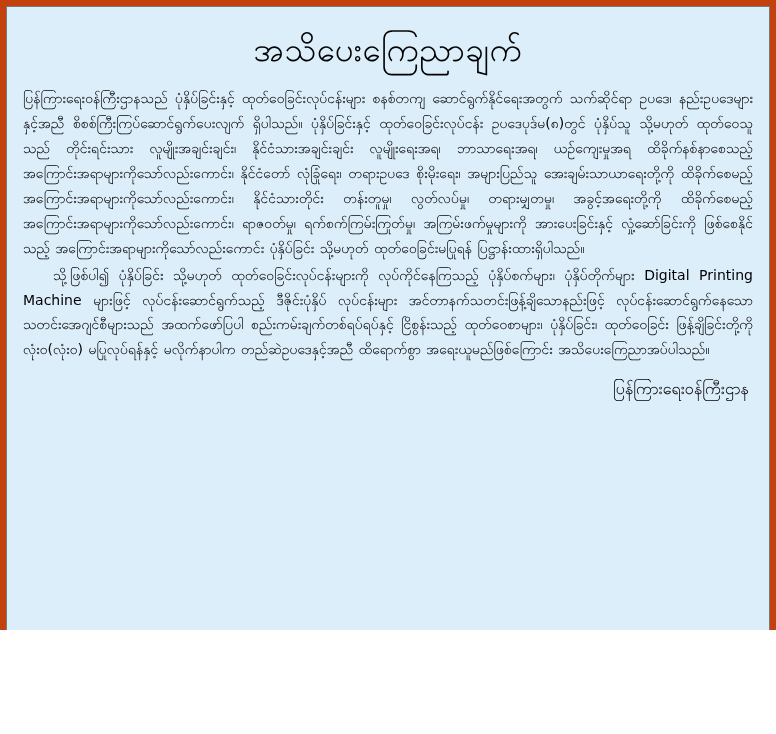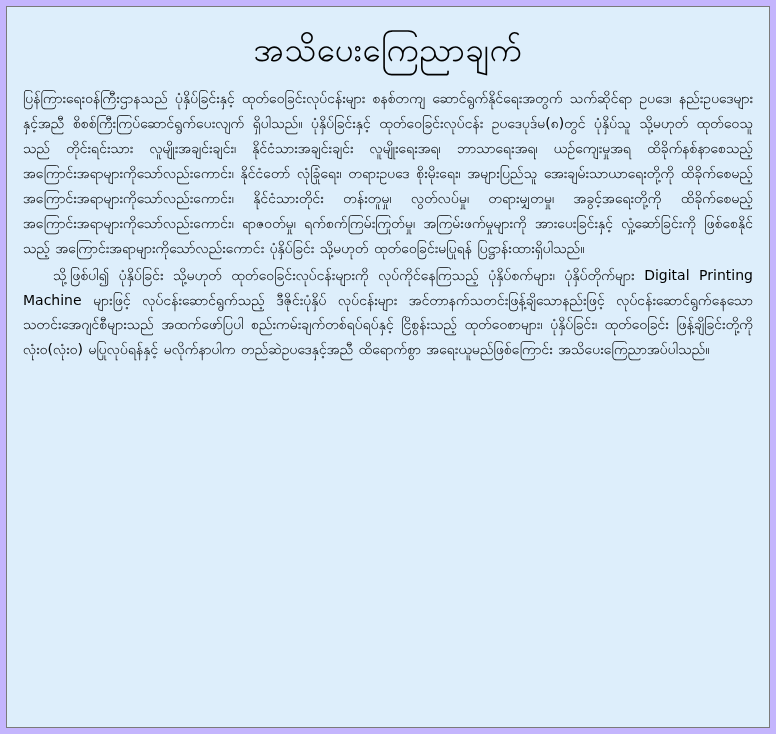--- a/index.html
+++ b/index.html
@@ -5,23 +5,23 @@
   html, body {
     margin: 0;
     padding: 0;
     background: #ffffff;
   }
   body {
     font-family: "DejaVu Sans", "Liberation Sans", sans-serif;
   }
   .page {
     width: 776px;
-    height: 734px;
+    height: 630px;
     box-sizing: border-box;
-    background: #c4b5fd;
+    background: #c2410c;
     position: relative;
     overflow: hidden;
   }
   .notice-card {
     position: absolute;
     left: 6px;
     top: 6px;
     width: 764px;
     height: 722px;
     box-sizing: border-box;
@@ -80,16 +80,17 @@
       <p class="para">
         <span>ပြန်ကြားရေးဝန်ကြီးဌာနသည် ပုံနှိပ်ခြင်းနှင့် ထုတ်ဝေခြင်းလုပ်ငန်းများ စနစ်တကျ ဆောင်ရွက်နိုင်ရေးအတွက် သက်ဆိုင်ရာ ဥပဒေ၊ နည်းဥပဒေများနှင့်အညီ စိစစ်ကြီးကြပ်ဆောင်ရွက်ပေးလျက် ရှိပါသည်။ ပုံနှိပ်ခြင်းနှင့် ထုတ်ဝေခြင်းလုပ်ငန်း ဥပဒေပုဒ်မ(၈)တွင် ပုံနှိပ်သူ သို့မဟုတ် ထုတ်ဝေသူသည် တိုင်းရင်းသား လူမျိုးအချင်းချင်း၊ နိုင်ငံသားအချင်းချင်း လူမျိုးရေးအရ၊ ဘာသာရေးအရ၊ ယဉ်ကျေးမှုအရ ထိခိုက်နစ်နာစေသည့် အကြောင်းအရာများကိုသော်လည်းကောင်း၊ နိုင်ငံတော် လုံခြုံရေး၊ တရားဥပဒေ စိုးမိုးရေး၊ အများပြည်သူ အေးချမ်းသာယာရေးတို့ကို ထိခိုက်စေမည့် အကြောင်းအရာများကိုသော်လည်းကောင်း၊ နိုင်ငံသားတိုင်း တန်းတူမှု၊ လွတ်လပ်မှု၊ တရားမျှတမှု၊ အခွင့်အရေးတို့ကို ထိခိုက်စေမည့် အကြောင်းအရာများကိုသော်လည်းကောင်း၊ ရာဇဝတ်မှု၊ ရက်စက်ကြမ်းကြုတ်မှု၊ အကြမ်းဖက်မှုများကို အားပေးခြင်းနှင့် လှုံ့ဆော်ခြင်းကို ဖြစ်စေနိုင်သည့် အကြောင်းအရာများကိုသော်လည်းကောင်း ပုံနှိပ်ခြင်း သို့မဟုတ် ထုတ်ဝေခြင်းမပြုရန် ပြဋ္ဌာန်းထားရှိပါသည်။</span>
       </p>
 
       <p class="para indent">
         <span>သို့ဖြစ်ပါ၍ ပုံနှိပ်ခြင်း သို့မဟုတ် ထုတ်ဝေခြင်းလုပ်ငန်းများကို လုပ်ကိုင်နေကြသည့် ပုံနှိပ်စက်များ၊ ပုံနှိပ်တိုက်များ </span><span class="bold">Digital Printing Machine</span><span> များဖြင့် လုပ်ငန်းဆောင်ရွက်သည့် </span><span class="bold">ဒီဇိုင်းပုံနှိပ် လုပ်ငန်းများ</span><span> အင်တာနက်သတင်းဖြန့်ချိသောနည်းဖြင့် လုပ်ငန်းဆောင်ရွက်နေသော သတင်းအေဂျင်စီများသည် အထက်ဖော်ပြပါ စည်းကမ်းချက်တစ်ရပ်ရပ်နှင့် ငြိစွန်းသည့် ထုတ်ဝေစာများ၊ ပုံနှိပ်ခြင်း၊ ထုတ်ဝေခြင်း ဖြန့်ချိခြင်းတို့ကို လုံးဝ(လုံးဝ) မပြုလုပ်ရန်နှင့် မလိုက်နာပါက တည်ဆဲဥပဒေနှင့်အညီ ထိရောက်စွာ အရေးယူမည်ဖြစ်ကြောင်း အသိပေးကြေညာအပ်ပါသည်။</span>
       </p>
 
     </div>
 
+    <div class="signature">ပြန်ကြားရေးဝန်ကြီးဌာန</div>
 
     <div class="spacer-bottom"></div>
   </div>
 </div>
 
 </body></html>

